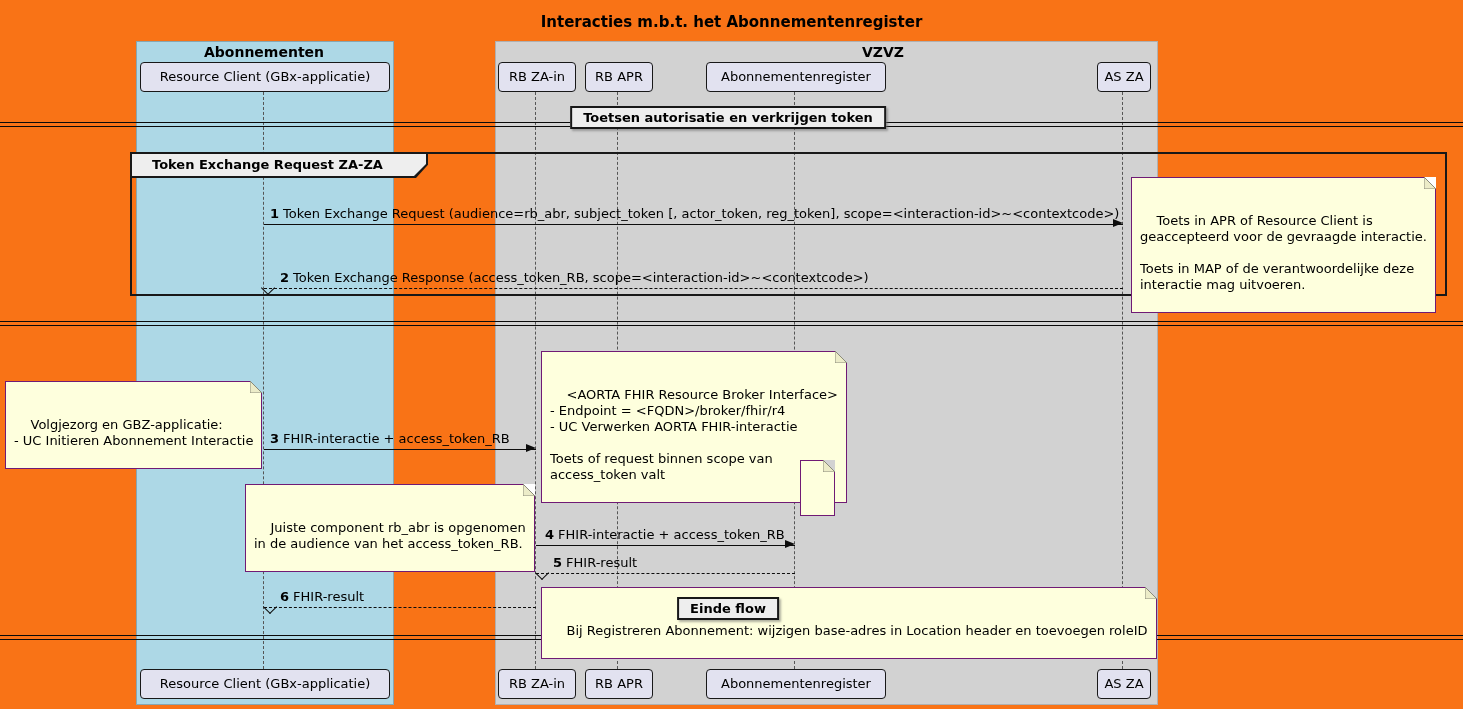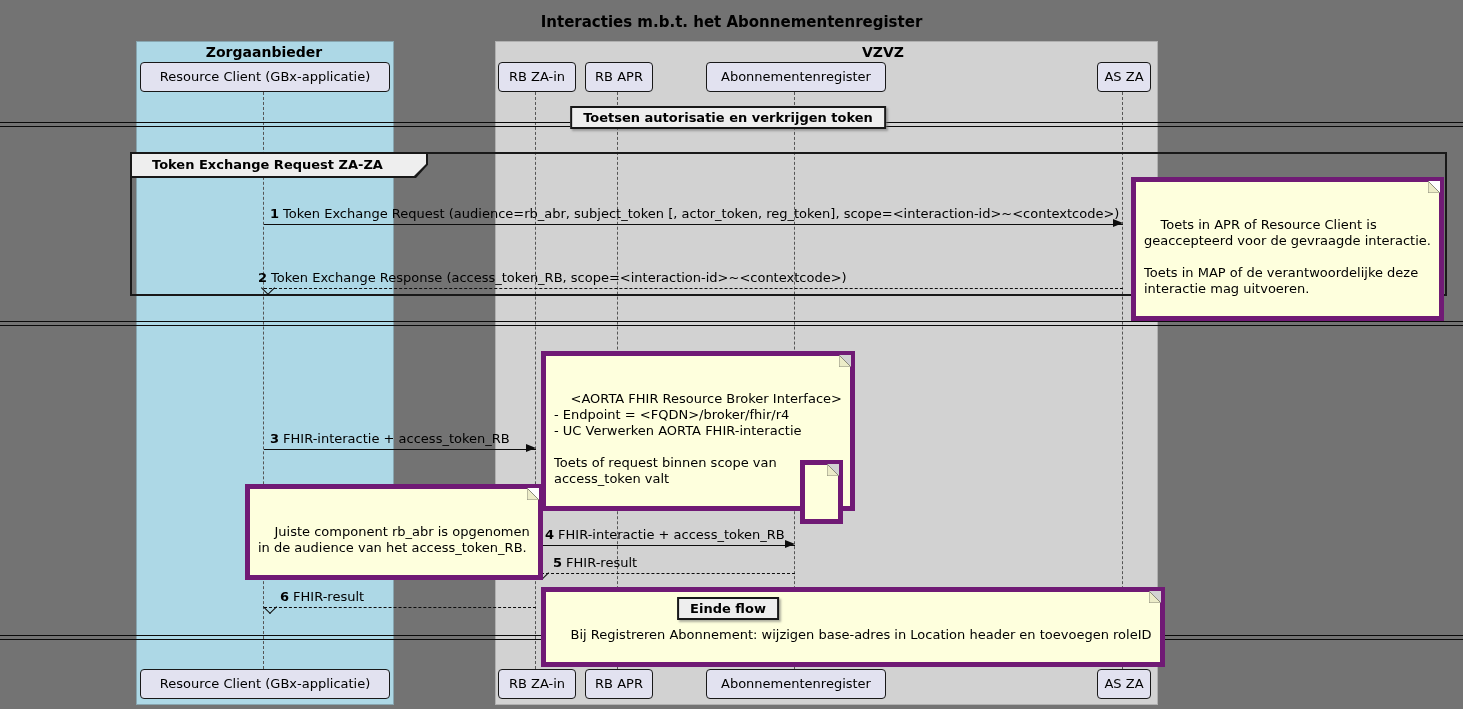--- a/index.html
+++ b/index.html
@@ -1,19 +1,19 @@
 <!DOCTYPE html>
 <html><head>
 <meta charset="utf-8">
 <style>
   html,body{margin:0;padding:0;background:#ffffff;}
   .canvas{
     position:relative; width:1463px; height:709px; overflow:hidden;
     font-family:"DejaVu Sans","Liberation Sans",sans-serif;
-    font-size:13px; color:#000; background:#737373;
+    font-size:13px; color:#000; background:#f97316;
   }
   .title{position:absolute;top:13px;left:0;width:100%;text-align:center;
     font-weight:bold;font-size:15px;z-index:6;}
   .bgbox{position:absolute;z-index:0;}
   .bgbox.blue{background:#ADD8E6;border:1px solid #88a6b0;}
   .bgbox.gray{background:#D2D2D2;border:1px solid #b0b0b0;}
   .box-title{position:absolute;font-weight:bold;font-size:14px;text-align:center;z-index:1;}
   .lifeline{position:absolute;width:0;border-left:1px dashed #555;z-index:1;}
   .participant{position:absolute;height:28px;line-height:28px;text-align:center;
     background:#E2E2F0;border:1.5px solid #181818;border-radius:4px;z-index:6;
@@ -31,34 +31,34 @@
     background:#EEEEEE;clip-path:polygon(0 0,100% 0,100% 45%,calc(100% - 12px) 100%,0 100%);
     font-weight:bold;font-size:13px;line-height:22px;padding-left:20px;box-sizing:border-box;}
   .mline{position:absolute;height:0;border-top:1px solid #0d0d0d;z-index:4;}
   .mline.dashed{border-top-style:dashed;}
   .msg-label{position:absolute;font-size:13px;white-space:nowrap;z-index:4;}
   .msg-num{font-weight:bold;margin-right:4px;}
   .arr-r{position:absolute;width:0;height:0;border-top:4.5px solid transparent;
     border-bottom:4.5px solid transparent;border-left:10px solid #0d0d0d;z-index:4;}
   .arr-l-open{position:absolute;width:9px;height:9px;border-left:1.6px solid #0d0d0d;
     border-bottom:1.6px solid #0d0d0d;transform:rotate(-45deg);z-index:4;}
-  .note{position:absolute;background:#FEFFDD;border:5px solid #701a75;
+  .note{position:absolute;background:#FEFFDD;border:1px solid #701a75;
     padding:3px 8px;font-size:13px;line-height:16px;white-space:pre;z-index:5;}
   .dogear{position:absolute;top:-1px;right:-1px;}
 </style>
 </head>
 <body>
 
 <div class="canvas">
 
   <div class="title">Interacties m.b.t. het Abonnementenregister</div>
 
   <div class="bgbox blue" style="left:136px;top:41px;width:256px;height:662px;"></div>
   <div class="bgbox gray" style="left:495px;top:41px;width:661px;height:662px;"></div>
-  <div class="box-title" style="left:136px;top:44px;width:256px;">Zorgaanbieder</div>
+  <div class="box-title" style="left:136px;top:44px;width:256px;">Abonnementen</div>
   <div class="box-title" style="left:495px;top:44px;width:776px;">VZVZ</div>
 
   <div class="lifeline" style="left:263px;top:92px;height:577px;"></div>
   <div class="lifeline" style="left:535px;top:92px;height:577px;"></div>
   <div class="lifeline" style="left:617px;top:92px;height:577px;"></div>
   <div class="lifeline" style="left:794px;top:92px;height:577px;"></div>
   <div class="lifeline" style="left:1122px;top:92px;height:577px;"></div>
 
   <div class="participant" style="left:140px;top:62px;width:248px;">Resource Client (GBx-applicatie)</div>
   <div class="participant" style="left:498px;top:62px;width:76px;">RB ZA-in</div>
@@ -85,41 +85,49 @@
       <path d="M0 0 L12 0 L12 12 Z" fill="#FFFFFF"></path>
       <path d="M0 0 L0 12 L12 12 Z" fill="#ECECC8" stroke="#8A8A7A" stroke-width="1"></path>
     </svg>
     <span>Toets in APR of Resource Client is
 geaccepteerd voor de gevraagde interactie.
 
 Toets in MAP of de verantwoordelijke deze
 interactie mag uitvoeren.</span>
   </div>
 
-  <div class="msg-label" style="left:258px;top:270px;">
+  <div class="msg-label" style="left:280px;top:270px;">
     <span class="msg-num">2</span><span>Token Exchange Response (access_token_RB, scope=&lt;interaction-id&gt;~&lt;contextcode&gt;)</span>
   </div>
   <div class="mline dashed" style="left:264px;top:288px;width:859px;"></div>
   <div class="arr-l-open" style="left:263px;top:283px;"></div>
 
   <div class="div-lines" style="top:321px;"></div>
 
   <div class="note" style="left:541px;top:351px;">
     <svg class="dogear" width="12" height="12" viewBox="0 0 12 12">
       <path d="M0 0 L12 0 L12 12 Z" fill="#D2D2D2"></path>
       <path d="M0 0 L0 12 L12 12 Z" fill="#ECECC8" stroke="#8A8A7A" stroke-width="1"></path>
     </svg>
     <span>&lt;AORTA FHIR Resource Broker Interface&gt;
 - Endpoint = &lt;FQDN&gt;/broker/fhir/r4
 - UC Verwerken AORTA FHIR-interactie
 
 Toets of request binnen scope van
 access_token valt</span>
   </div>
 
+  <div class="note" style="left:5px;top:381px;">
+    <svg class="dogear" width="12" height="12" viewBox="0 0 12 12">
+      <path d="M0 0 L12 0 L12 12 Z" fill="#ADD8E6"></path>
+      <path d="M0 0 L0 12 L12 12 Z" fill="#ECECC8" stroke="#8A8A7A" stroke-width="1"></path>
+    </svg>
+    <span>Volgjezorg en GBZ-applicatie:
+- UC Initieren Abonnement Interactie</span>
+  </div>
 
   <div class="msg-label" style="left:270px;top:431px;">
     <span class="msg-num">3</span><span>FHIR-interactie + access_token_RB</span>
   </div>
   <div class="mline" style="left:264px;top:449px;width:272px;"></div>
   <div class="arr-r" style="left:526px;top:444px;"></div>
 
   <div class="note" style="left:245px;top:484px;">
     <svg class="dogear" width="12" height="12" viewBox="0 0 12 12">
       <path d="M0 0 L12 0 L12 12 Z" fill="#FFFFFF"></path>

